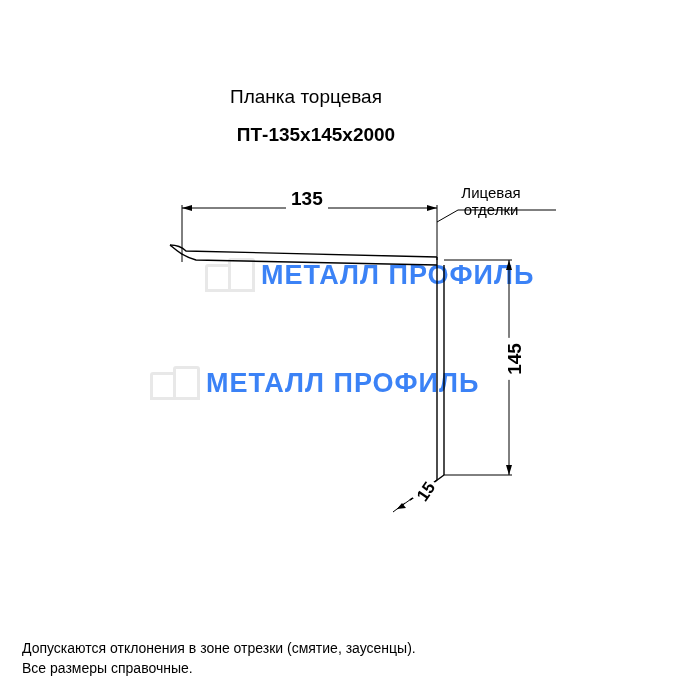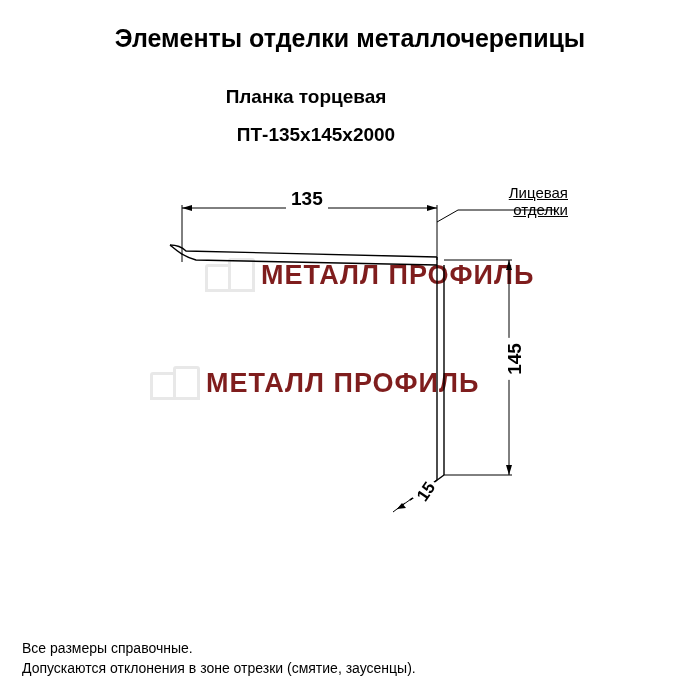--- a/index.html
+++ b/index.html
@@ -34,36 +34,36 @@
     font-weight: bold;
     letter-spacing: 0px;
   }
   .title-sub {
     position: absolute;
     top: 86px;
     left: 0;
     width: 612px;
     text-align: center;
     font-size: 19px;
-    font-weight: bold;
+    font-weight: normal;
   }
   .title-code {
     position: absolute;
     top: 124px;
     left: 0;
     width: 632px;
     text-align: center;
     font-size: 19px;
     font-weight: bold;
   }
 
   
   .watermark {
     position: absolute;
-    color: #7f1d1d;
+    color: #3b82f6;
     font-weight: bold;
     font-size: 27px;
     letter-spacing: 1px;
     white-space: nowrap;
     user-select: none;
     display: flex;
     align-items: center;
     gap: 10px;
   }
   .wm1 { top: 258px; left: 205px; }
@@ -120,44 +120,42 @@
     left: 414px;
     font-size: 17px;
     transform: rotate(-55deg);
     transform-origin: center center;
     padding: 0 3px;
   }
 
   .face-label {
     position: absolute;
     top: 184px;
-    left: 458px;
+    left: 436px;
     font-size: 15px;
     line-height: 17px;
-    text-align: right;
+    text-align: center;
     width: 110px;
-    text-decoration: underline;
   }
 
   
   .footer {
     position: absolute;
     left: 22px;
     bottom: 22px;
     font-size: 14px;
     line-height: 20px;
   }
   .footer div { white-space: nowrap; }
 </style>
 </head>
 <body>
 
 <div id="page">
 
-  <div class="title-main">Элементы отделки металлочерепицы</div>
   <div class="title-sub">Планка торцевая</div>
   <div class="title-code">ПТ-135х145х2000</div>
 
   <div class="watermark wm1">
     <span class="wm-logo"></span>
     <span>МЕТАЛЛ ПРОФИЛЬ</span>
   </div>
   <div class="watermark wm2">
     <span class="wm-logo"></span>
     <span>МЕТАЛЛ ПРОФИЛЬ</span>
@@ -202,17 +200,17 @@
   <div class="dim-label dim-135">135</div>
   <div class="dim-label dim-145">145</div>
   <div class="dim-label dim-15">15</div>
 
   <div class="face-label">
     <div>Лицевая</div>
     <div>отделки</div>
   </div>
 
   <div class="footer">
+    <div>Допускаются отклонения в зоне отрезки (смятие, заусенцы).</div>
     <div>Все размеры справочные.</div>
-    <div>Допускаются отклонения в зоне отрезки (смятие, заусенцы).</div>
   </div>
 
 </div>
 
 </body></html>

